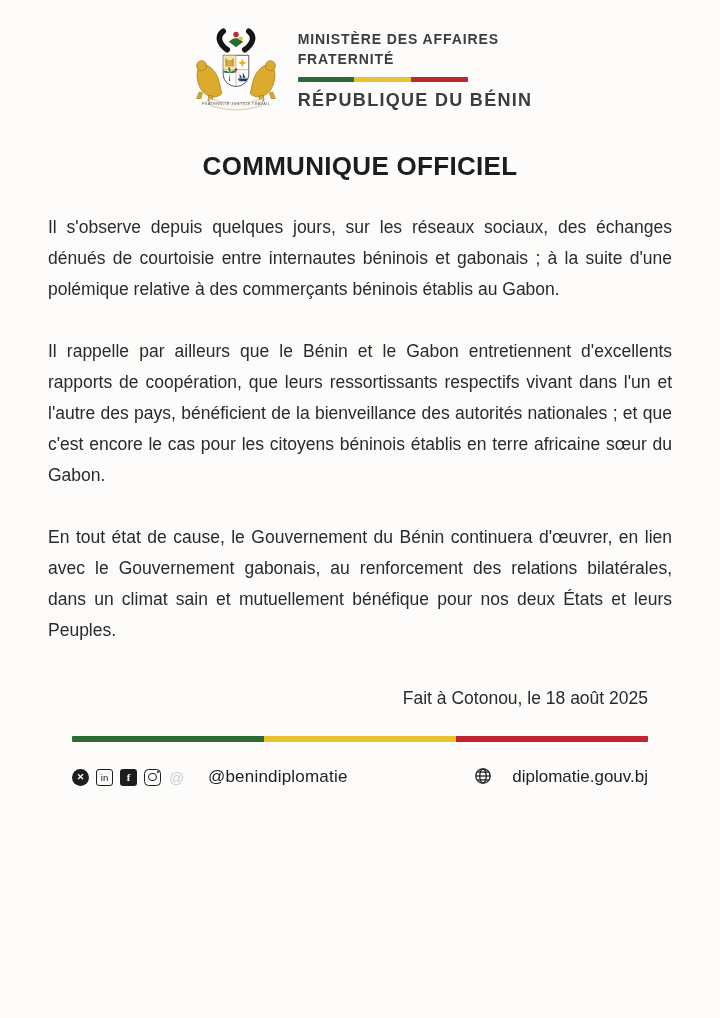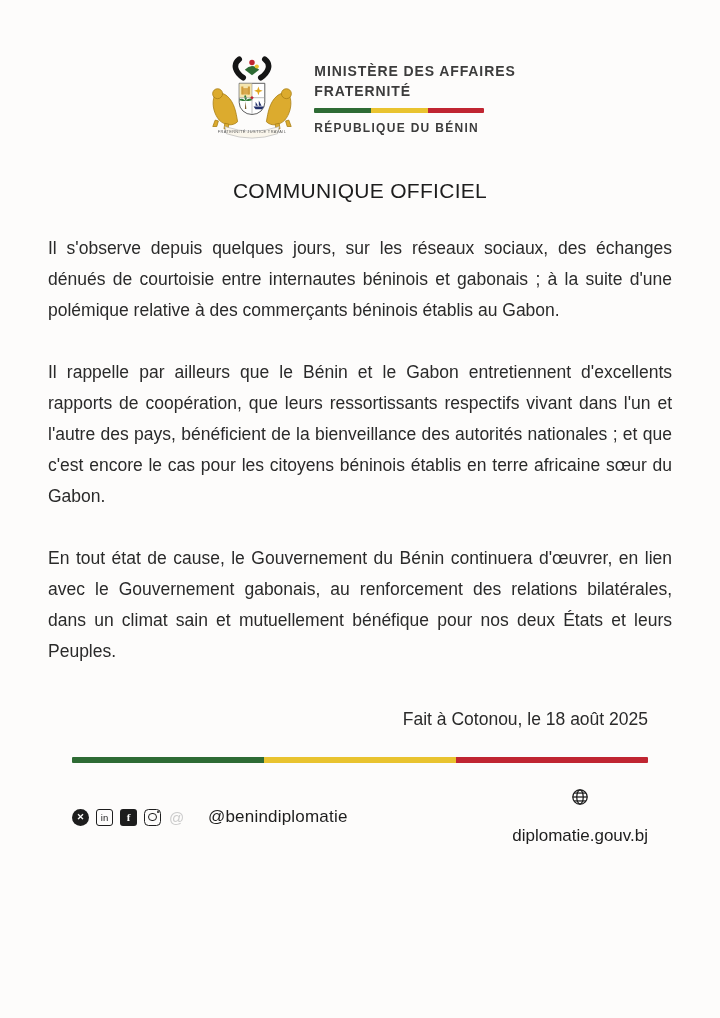--- a/index.html
+++ b/index.html
@@ -6,49 +6,49 @@
   body {
     width:720px; height:1018px;
     background:#fdfcfb;
     font-family:"Liberation Sans", sans-serif;
     color:#262626;
     -webkit-font-smoothing:antialiased;
   }
   .page { position:relative; width:720px; height:1018px; overflow:hidden; }
 
   
-  .header { display:flex; justify-content:center; align-items:center; gap:14px; padding-top:56px; }
+  .header { display:flex; justify-content:center; align-items:center; gap:14px; padding-top:28px; }
   .coat { flex:0 0 auto; }
   .brand-text { display:flex; flex-direction:column; align-items:flex-start; }
   .ministry { font-weight:bold; font-size:14px; letter-spacing:0.9px; color:#3c3c3c; line-height:1.4; }
-  .country  { font-weight:bold; font-size:12px; letter-spacing:1.3px; color:#3c3c3c; }
+  .country  { font-weight:bold; font-size:18px; letter-spacing:1.3px; color:#3c3c3c; }
   .tricolor { display:flex; overflow:hidden; }
   .tricolor-header { width:170px; height:5px; margin:7px 0 8px; border-radius:1px; }
   .seg-green  { flex:1; background:#2e6b34; }
   .seg-yellow { flex:1; background:#e9c32f; }
   .seg-red    { flex:1; background:#c02531; }
 
   
-  .title { text-align:center; font-size:21px; font-weight:normal; letter-spacing:0.3px;
+  .title { text-align:center; font-size:26px; font-weight:bold; letter-spacing:0.3px;
            margin:38px 0 0; color:#1d1d1d; }
 
   
   .body { margin:30px 48px 0; font-size:17.5px; line-height:31px; text-align:justify;
           text-justify:inter-word; color:#2a2a2a; }
   .body p { margin:0 0 31px; }
   .body p:last-child { margin-bottom:0; }
   .dateline { text-align:right; font-size:17.5px; color:#2a2a2a; margin:42px 72px 0; }
 
   
   .footer-bar { margin:27px 72px 0; height:6px; border-radius:1px; }
   .footer { display:flex; justify-content:space-between; align-items:center;
             margin:25px 72px 0; font-size:17px; color:#1d1d1d; }
   .social { display:flex; align-items:center; gap:7px; }
   .handle { margin-left:16px; letter-spacing:0.2px; }
-  .website-wrap { display:flex; align-items:center; gap:20px;flex-direction:column; }
+  .website-wrap { display:flex; gap:20px; }
 
   .icon { display:inline-flex; align-items:center; justify-content:center; box-sizing:border-box; }
   .icon-x { width:17px; height:17px; border-radius:50%; background:#1d1d1d; color:#fdfcfb;
             font-size:9px; font-weight:bold; }
   .icon-li { width:17px; height:17px; border:1.6px solid #1d1d1d; border-radius:3px;
              font-size:9.5px; font-weight:normal; color:#1d1d1d; }
   .icon-fb { width:17px; height:17px; background:#1d1d1d; border-radius:3px;
              color:#fdfcfb; font-size:11px; font-weight:bold; font-family:"Liberation Serif", serif; }
   .icon-ig { width:17px; height:17px; border:1.6px solid #1d1d1d; border-radius:4.5px; position:relative; }
   .icon-ig::before { content:""; position:absolute; top:50%; left:50%; width:6.5px; height:6.5px;

